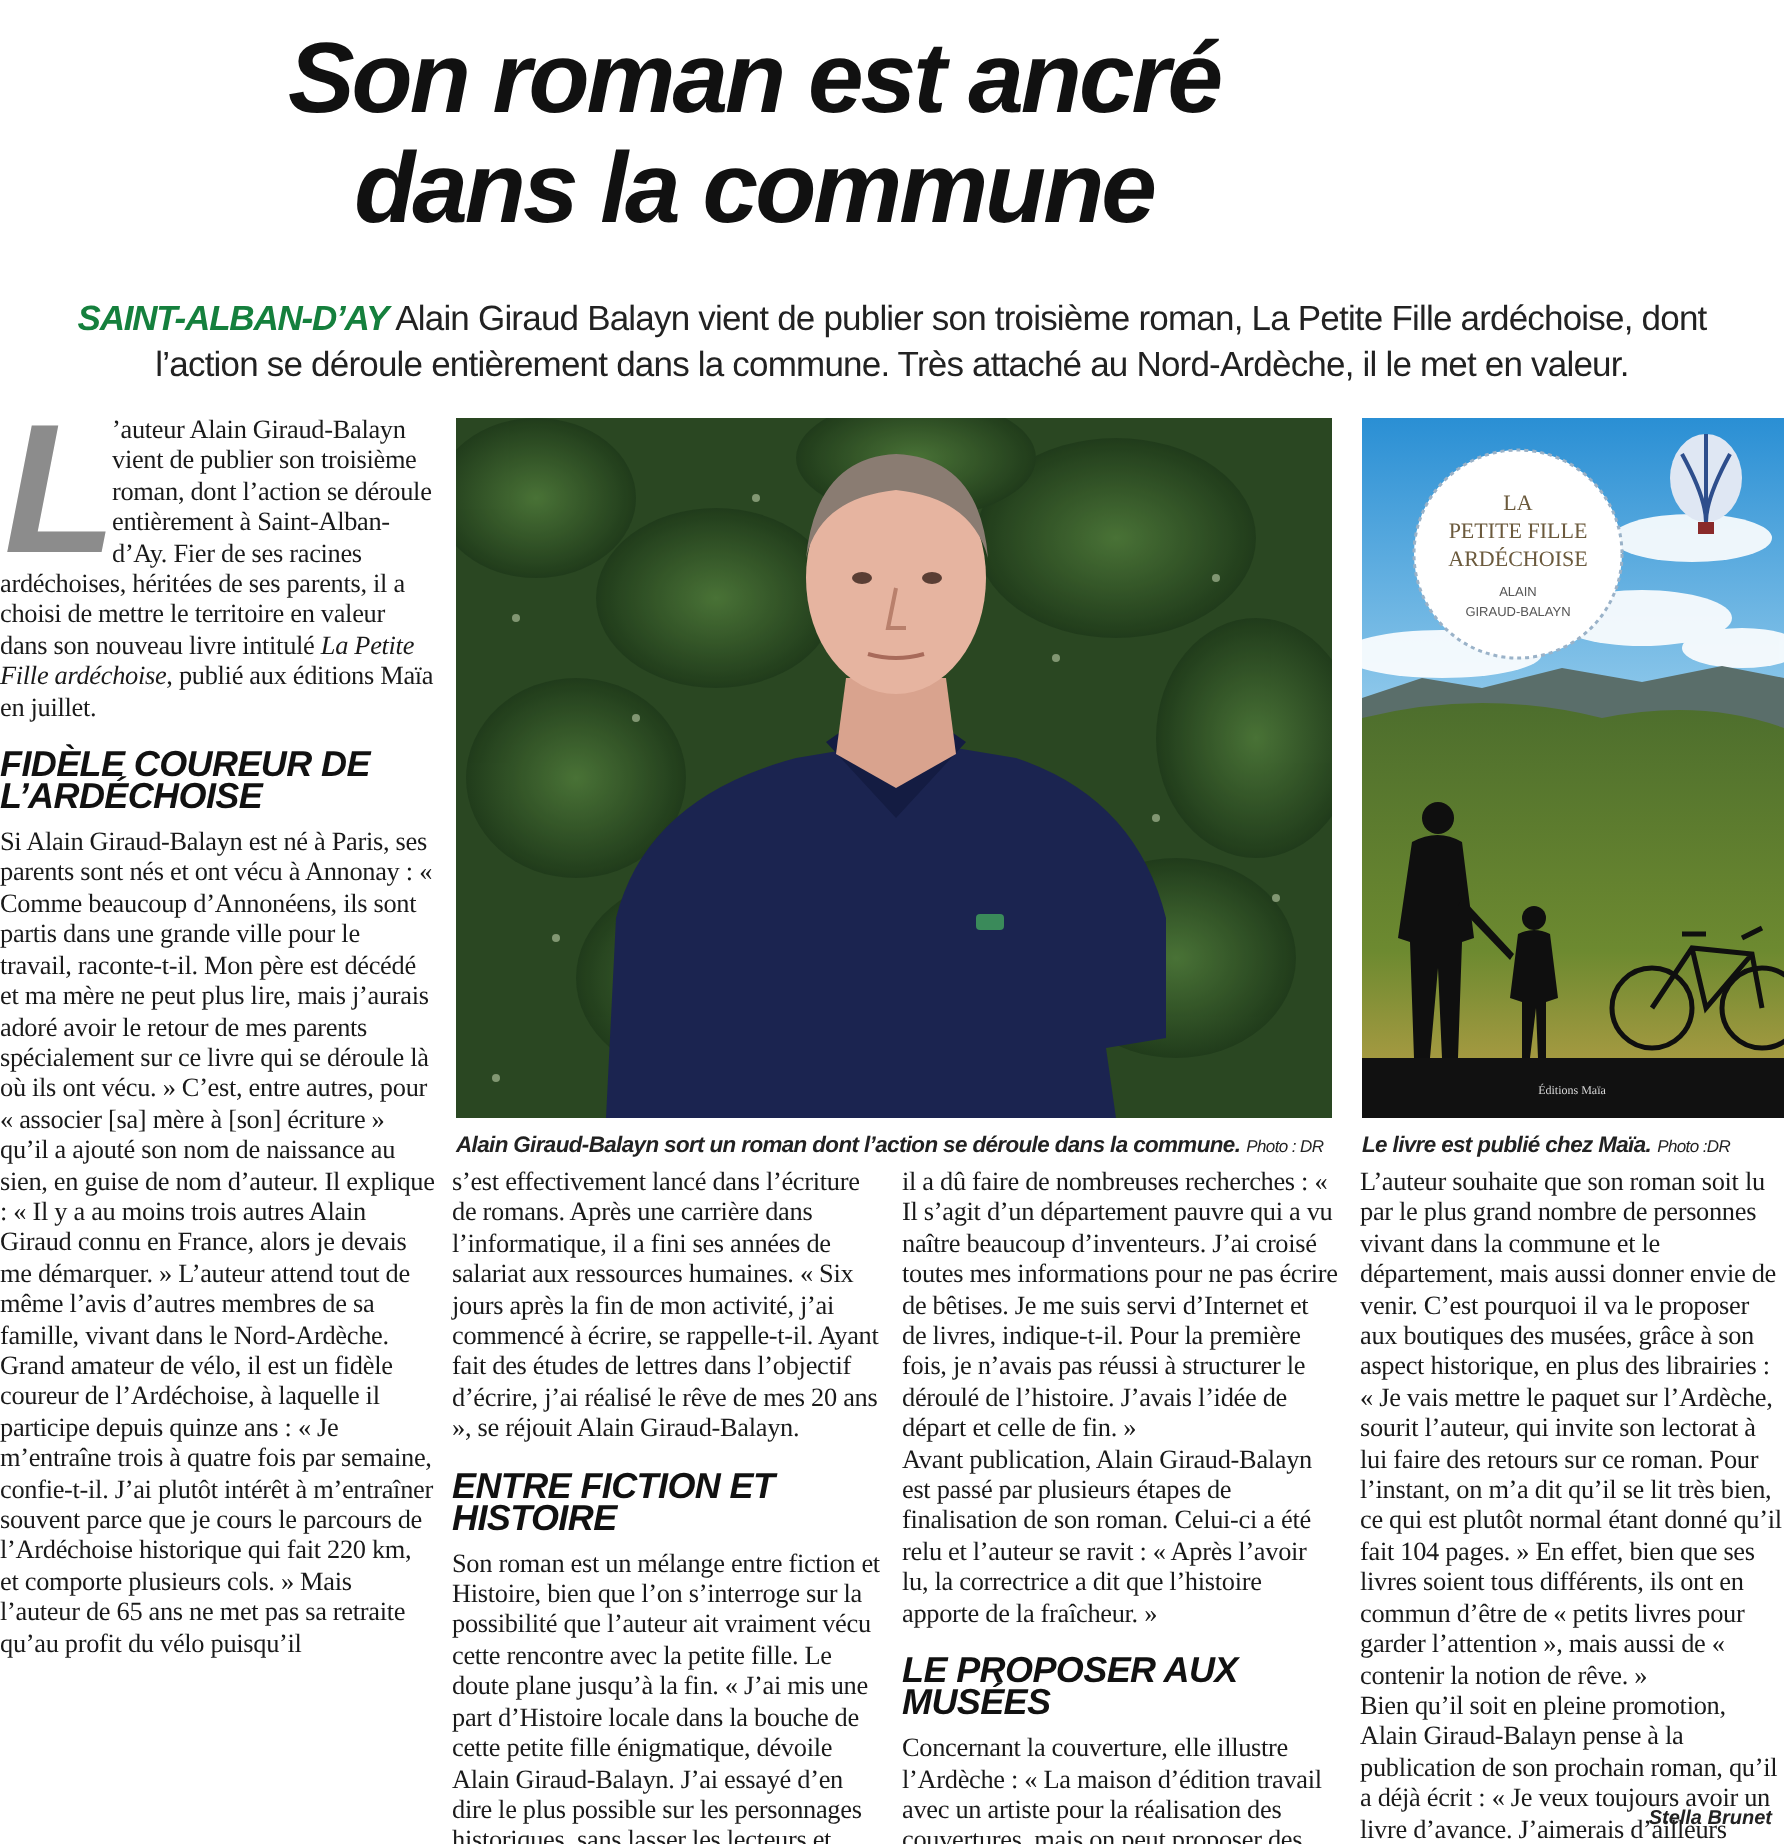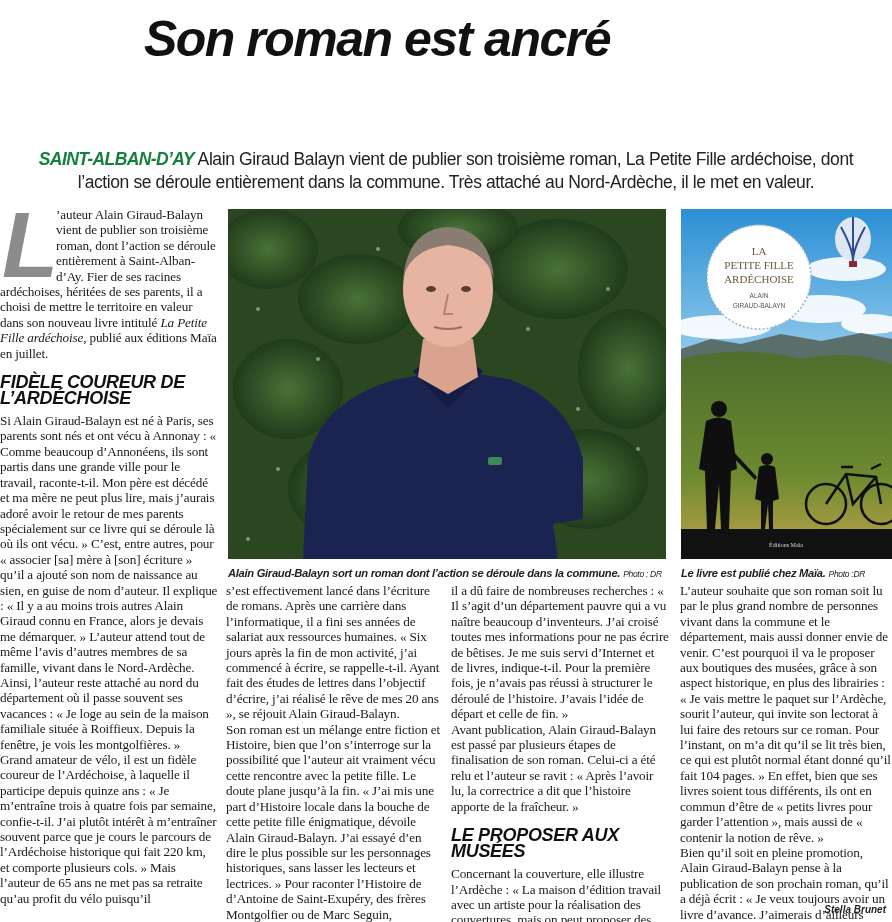--- a/index.html
+++ b/index.html
@@ -62,34 +62,34 @@
   .signature {
     position: absolute; right: 6px; top: 904px; font-family: "Liberation Sans", "DejaVu Sans", sans-serif;
     font-style: italic; font-size: 10px; font-weight: 700; color: #222;
   }
 </style>
 </head>
 <body>
 
 <h1 class="headline">
   <div>Son roman est ancré</div>
+  <div>dans la commune</div>
 </h1>
 
 <div class="standfirst">
   <span class="kicker">SAINT-ALBAN-D’AY</span><span> Alain Giraud Balayn vient de publier son troisième roman, La Petite Fille ardéchoise, dont l’action se déroule entièrement dans la commune. Très attaché au Nord-Ardèche, il le met en valeur.</span>
 </div>
 
 <div class="col c1">
   <div class="lead-wrap">
     <span class="dropcap">L</span>
     <p><span>’auteur Alain Giraud-Balayn vient de publier son troisième roman, dont l’action se déroule entièrement à Saint-Alban-d’Ay. Fier de ses racines ardéchoises, héritées de ses parents, il a choisi de mettre le territoire en valeur dans son nouveau livre intitulé </span><em>La Petite Fille ardéchoise</em><span>, publié aux éditions Maïa en juillet.</span></p>
   </div>
   <h2 class="subhead">Fidèle coureur de l’Ardéchoise</h2>
   <p>Si Alain Giraud-Balayn est né à Paris, ses parents sont nés et ont vécu à Annonay : « Comme beaucoup d’Annonéens, ils sont partis dans une grande ville pour le travail, raconte-t-il. Mon père est décédé et ma mère ne peut plus lire, mais j’aurais adoré avoir le retour de mes parents spécialement sur ce livre qui se déroule là où ils ont vécu. » C’est, entre autres, pour « associer [sa] mère à [son] écriture » qu’il a ajouté son nom de naissance au sien, en guise de nom d’auteur. Il explique : « Il y a au moins trois autres Alain Giraud connu en France, alors je devais me démarquer. » L’auteur attend tout de même l’avis d’autres membres de sa famille, vivant dans le Nord-Ardèche.</p>
-  <p>Ainsi, l’auteur reste attaché au nord du département où il passe souvent ses vacances : « Je loge au sein de la maison familiale située à Roiffieux. Depuis la fenêtre, je vois les montgolfières. »</p>
   <p>Grand amateur de vélo, il est un fidèle coureur de l’Ardéchoise, à laquelle il participe depuis quinze ans : « Je m’entraîne trois à quatre fois par semaine, confie-t-il. J’ai plutôt intérêt à m’entraîner souvent parce que je cours le parcours de l’Ardéchoise historique qui fait 220 km, et comporte plusieurs cols. » Mais l’auteur de 65 ans ne met pas sa retraite qu’au profit du vélo puisqu’il</p>
 </div>
 
 <div class="photo-main">
   <svg width="438" height="350" viewBox="0 0 438 350">
     <defs>
       <radialGradient id="leafA" cx="50%" cy="50%" r="50%">
         <stop offset="0" stop-color="#4f7a3a"></stop>
           <stop offset="1" stop-color="#1f3a1a"></stop>
       </radialGradient>
@@ -185,20 +185,21 @@
     </g>
     <text x="105" y="338" text-anchor="middle" font-family="Liberation Serif, serif" font-size="6" fill="#d8d8d8">Éditions Maïa</text>
   </svg>
 </div>
 <div class="caption cap-book">
   <span>Le livre est publié chez Maïa.</span><span class="credit">Photo :DR</span>
 </div>
 
 <div class="col c2">
   <p>s’est effectivement lancé dans l’écriture de romans. Après une carrière dans l’informatique, il a fini ses années de salariat aux ressources humaines. « Six jours après la fin de mon activité, j’ai commencé à écrire, se rappelle-t-il. Ayant fait des études de lettres dans l’objectif d’écrire, j’ai réalisé le rêve de mes 20 ans », se réjouit Alain Giraud-Balayn.</p>
+  <h2 class="subhead">Entre fiction et Histoire</h2>
   <p>Son roman est un mélange entre fiction et Histoire, bien que l’on s’interroge sur la possibilité que l’auteur ait vraiment vécu cette rencontre avec la petite fille. Le doute plane jusqu’à la fin. « J’ai mis une part d’Histoire locale dans la bouche de cette petite fille énigmatique, dévoile Alain Giraud-Balayn. J’ai essayé d’en dire le plus possible sur les personnages historiques, sans lasser les lecteurs et lectrices. » Pour raconter l’Histoire de d’Antoine de Saint-Exupéry, des frères Montgolfier ou de Marc Seguin,</p>
 </div>
 
 <div class="col c3">
   <p>il a dû faire de nombreuses recherches : « Il s’agit d’un département pauvre qui a vu naître beaucoup d’inventeurs. J’ai croisé toutes mes informations pour ne pas écrire de bêtises. Je me suis servi d’Internet et de livres, indique-t-il. Pour la première fois, je n’avais pas réussi à structurer le déroulé de l’histoire. J’avais l’idée de départ et celle de fin. »</p>
   <p>Avant publication, Alain Giraud-Balayn est passé par plusieurs étapes de finalisation de son roman. Celui-ci a été relu et l’auteur se ravit : « Après l’avoir lu, la correctrice a dit que l’histoire apporte de la fraîcheur. »</p>
   <h2 class="subhead">Le proposer aux musées</h2>
   <p>Concernant la couverture, elle illustre l’Ardèche : « La maison d’édition travail avec un artiste pour la réalisation des couvertures, mais on peut proposer des idées, indique l’auteur. J’ai trouvé cette photo libre de droit et ajouté les silhouettes, sans oublier la montgolfière, emblème du Nord-Ardèche. »</p>
 </div>
 

